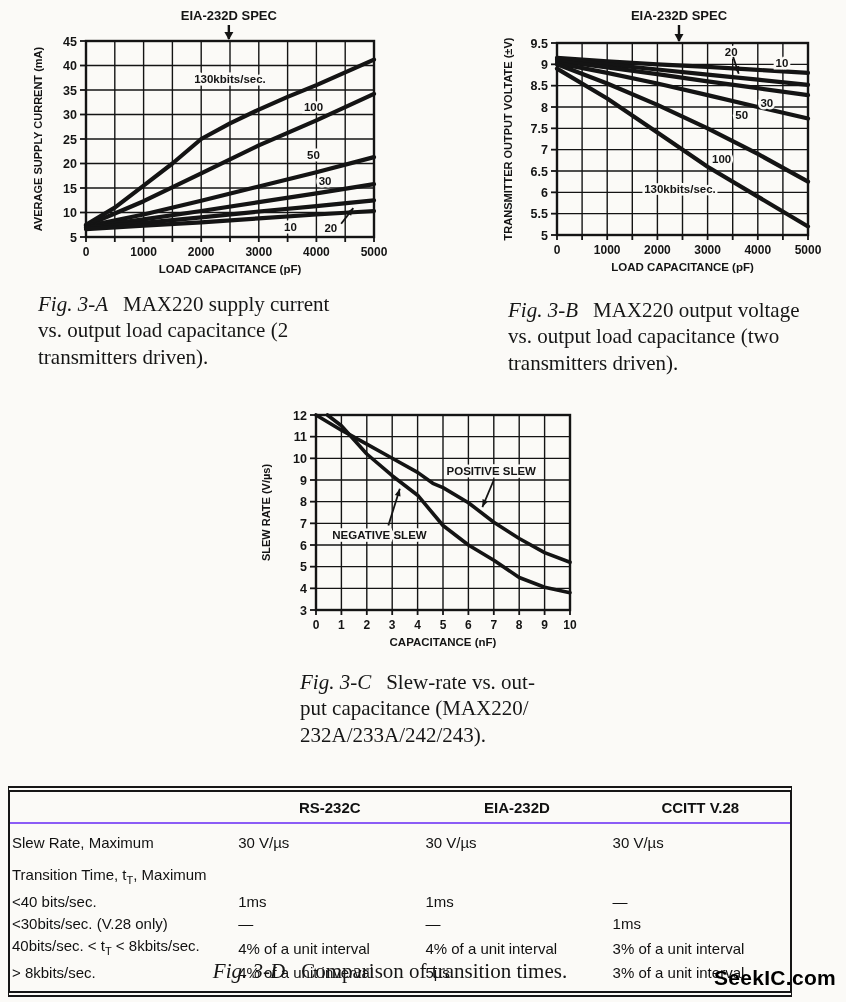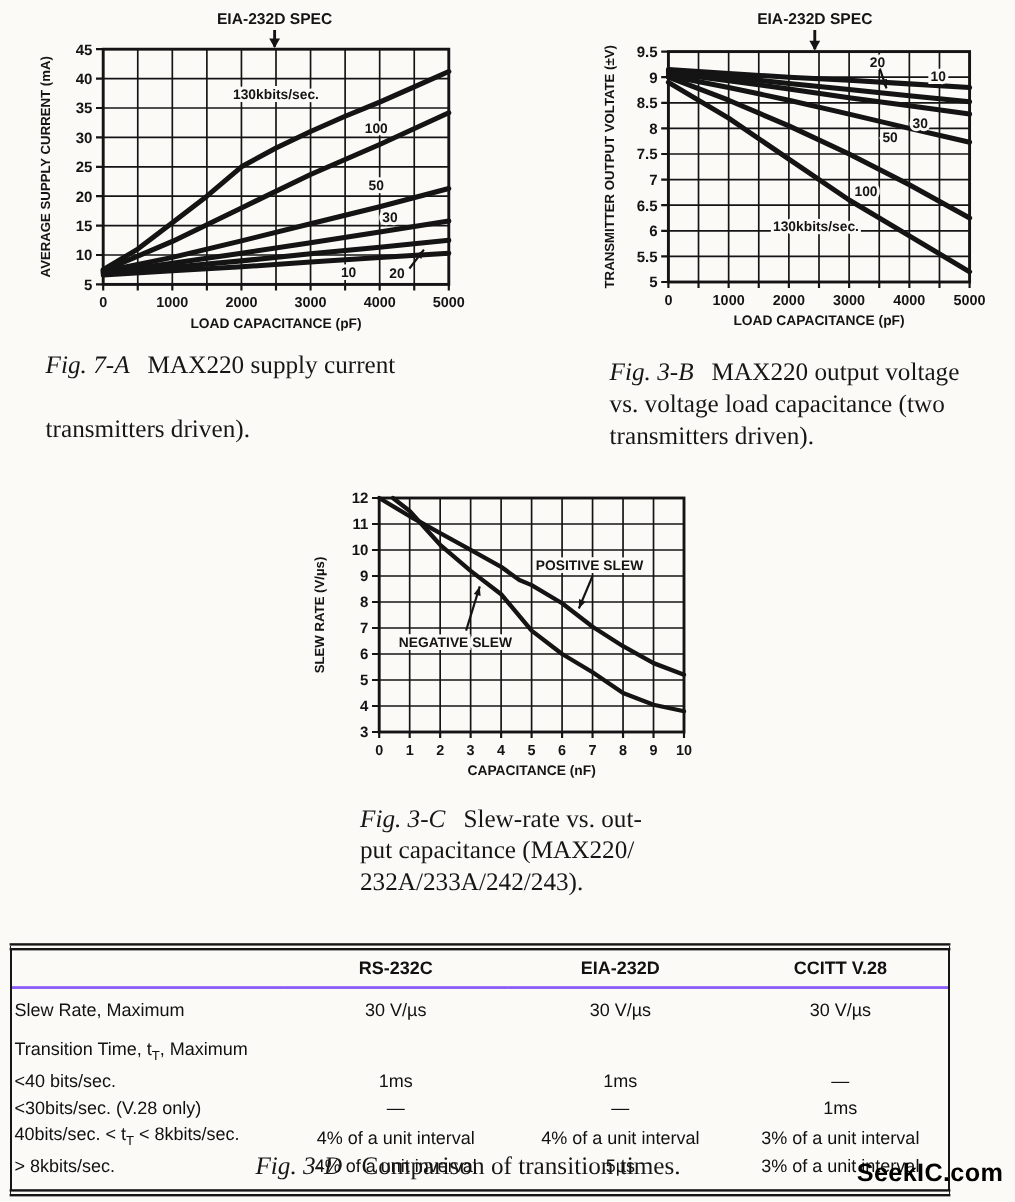--- a/index.html
+++ b/index.html
@@ -16,21 +16,21 @@
   }
   .caption .fig{font-style:italic;margin-right:15px;}
   .dtable{
     position:absolute;left:8px;top:786px;width:780px;
     border:2px solid #161616;border-top:6px double #161616;border-bottom:6px double #161616;
   }
   .dtable table{width:100%;border-collapse:collapse;font-size:15px;color:#111;}
   .dtable th{font-weight:bold;font-size:15px;padding:7px 2px 6px;text-align:center;}
   .dtable thead tr{border-bottom:2px solid #8b5cf6;}
   .dtable td{padding:1px 2px;line-height:20px;margin-left:37px;}
-  .dtable td.c{text-align:center;}
+  .dtable td.c{text-align:left;}
   .rowlabel{padding-left:10px;}
   .indent{padding-left:32px;}
   .row-slew td{padding-top:9px;padding-bottom:11px;}
   .row-last td{padding-bottom:8px;}
   sub{font-size:11px;}
   .capD{
     position:absolute;left:0;top:959px;width:780px;text-align:center;
     font-family:"Liberation Serif",serif;font-size:21px;color:#161616;
   }
   .capD .fig{font-style:italic;margin-right:16px;}
@@ -270,28 +270,28 @@
       <text x="18" y="112.5" text-anchor="middle" font-size="11" fill="#141414" font-weight="bold" transform="rotate(-90 18 112.5)">SLEW RATE (V/µs)</text>
       <text x="239.26000000000002" y="75.33333333333333" text-anchor="middle" font-size="11.5" fill="#141414" font-weight="bold" stroke="#fbfaf7" stroke-width="5" style="paint-order:stroke">POSITIVE SLEW</text>
       <text x="127.5" y="139.25" text-anchor="middle" font-size="11.5" fill="#141414" font-weight="bold" stroke="#fbfaf7" stroke-width="5" style="paint-order:stroke">NEGATIVE SLEW</text>
       <line x1="241.79999999999998" y1="80" x2="230.37" y2="107.08333333333333" stroke="#141414" stroke-width="1.8"></line>
       <polygon points="230.4,107.1 230.5,99.1 236.0,101.4" fill="#141414"></polygon>
       <line x1="136.39000000000001" y1="125.5" x2="147.82" y2="88.66666666666667" stroke="#141414" stroke-width="1.8"></line>
       <polygon points="147.8,88.7 148.5,96.6 142.8,94.9" fill="#141414"></polygon>
     </svg></div>
 
 <div class="caption" style="left:38px;top:291px;width:392px;">
-  <span class="fig">Fig. 7-A</span><span>MAX220 supply current</span><br>
-  <br>
+  <span class="fig">Fig. 3-A</span><span>MAX220 supply current</span><br>
+  <span>vs. output load capacitance (2</span><br>
   <span>transmitters driven).</span>
 </div>
 
 <div class="caption" style="left:508px;top:297px;width:338px;">
   <span class="fig">Fig. 3-B</span><span>MAX220 output voltage</span><br>
-  <span>vs. voltage load capacitance (two</span><br>
+  <span>vs. output load capacitance (two</span><br>
   <span>transmitters driven).</span>
 </div>
 
 <div class="caption" style="left:300px;top:669px;width:302px;">
   <span class="fig">Fig. 3-C</span><span>Slew-rate vs. out-</span><br>
   <span>put capacitance (MAX220/</span><br>
   <span>232A/233A/242/243).</span>
 </div>
 
 <div class="dtable">

